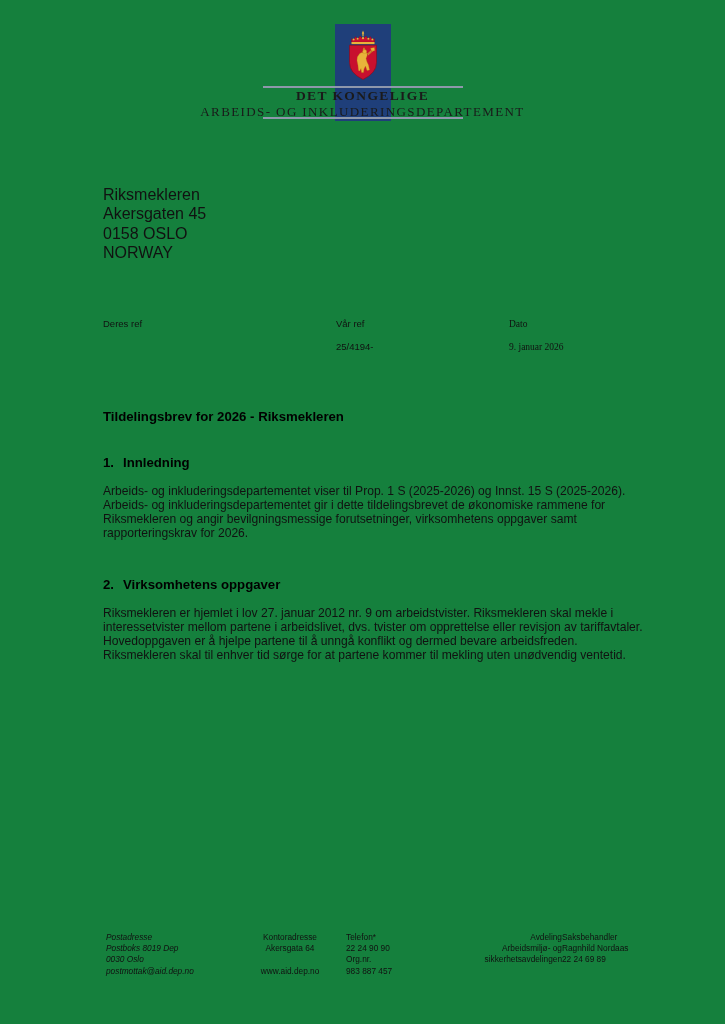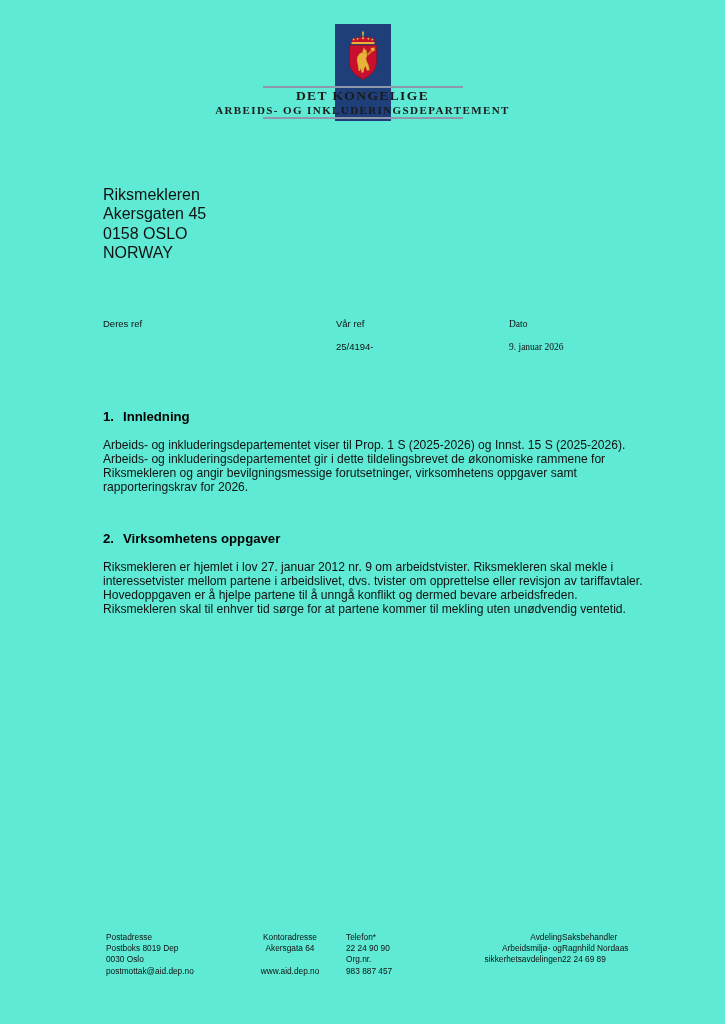--- a/index.html
+++ b/index.html
@@ -9,21 +9,21 @@
     background: #ffffff;
   }
   body {
     font-family: "Liberation Sans", sans-serif;
     color: #000000;
   }
   .page {
     position: relative;
     width: 725px;
     height: 1024px;
-    background: #5eead4;
+    background: #15803d;
     overflow: hidden;
     box-sizing: border-box;
   }
 
   
   .letterhead {
     position: absolute;
     left: 0;
     top: 0;
     width: 725px;
@@ -82,23 +82,23 @@
     color: #1a1a1a;
     line-height: 1.22;
   }
   .wordmark-line1 {
     font-size: 13.5px;
     letter-spacing: 1.4px;
     font-weight: 700;
     display: block;
   }
   .wordmark-line2 {
-    font-size: 11px;
+    font-size: 13px;
     letter-spacing: 1.4px;
-    font-weight: 700;
+    font-weight: 400;
     display: block;
   }
 
   
   .address-block {
     position: absolute;
     left: 103px;
     top: 185px;
     font-size: 16px;
     line-height: 19.3px;
@@ -166,21 +166,21 @@
     top: 932px;
     width: 560px;
     font-size: 8.3px;
     line-height: 11.2px;
     color: #111111;
   }
   .footer-col {
     position: absolute;
     top: 0;
   }
-  .footer-col.f1 { left: 0px;   width: 128px; }
+  .footer-col.f1 { left: 0px;   width: 128px; font-style: italic; }
   .footer-col.f2 { left: 130px; width: 108px; text-align: center; }
   .footer-col.f3 { left: 240px; width: 104px; }
   .footer-col.f4 { left: 346px; width: 110px; text-align: right; }
   .footer-col.f5 { left: 456px; width: 110px; }
   .footer-line { display: block; white-space: pre; }
   .footer-line.blank { visibility: hidden; }
 </style>
 </head>
 <body>
 
@@ -253,20 +253,21 @@
       <span class="ref-value">25/4194-</span>
     </div>
     <div class="ref-col c3">
       <span class="ref-label">Dato</span>
       <span class="ref-value">9. januar 2026</span>
     </div>
   </div>
 
   <div class="body-area">
 
+    <div class="doc-title">Tildelingsbrev for 2026 - Riksmekleren</div>
 
     <div>
       <div class="section-heading">
         <span class="num">1.</span>
         <span>Innledning</span>
       </div>
       <p class="para">Arbeids- og inkluderingsdepartementet viser til Prop. 1 S (2025-2026) og Innst. 15 S (2025-2026). Arbeids- og inkluderingsdepartementet gir i dette tildelingsbrevet de økonomiske rammene for Riksmekleren og angir bevilgningsmessige forutsetninger, virksomhetens oppgaver samt rapporteringskrav for 2026.</p>
     </div>
 
     <div class="section2-wrap">

